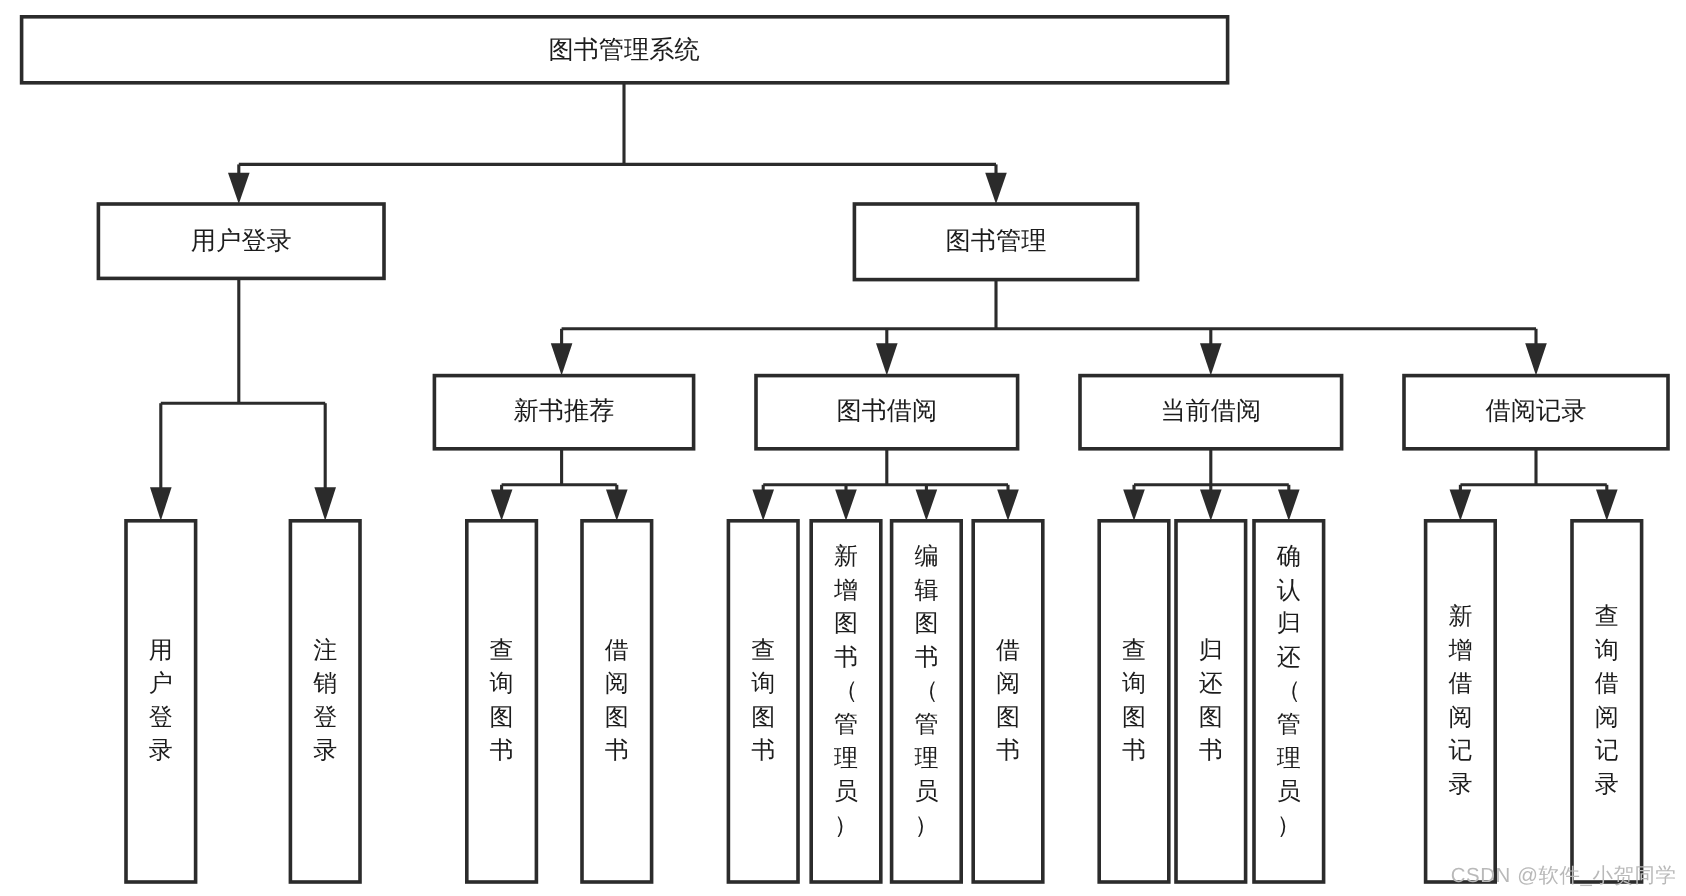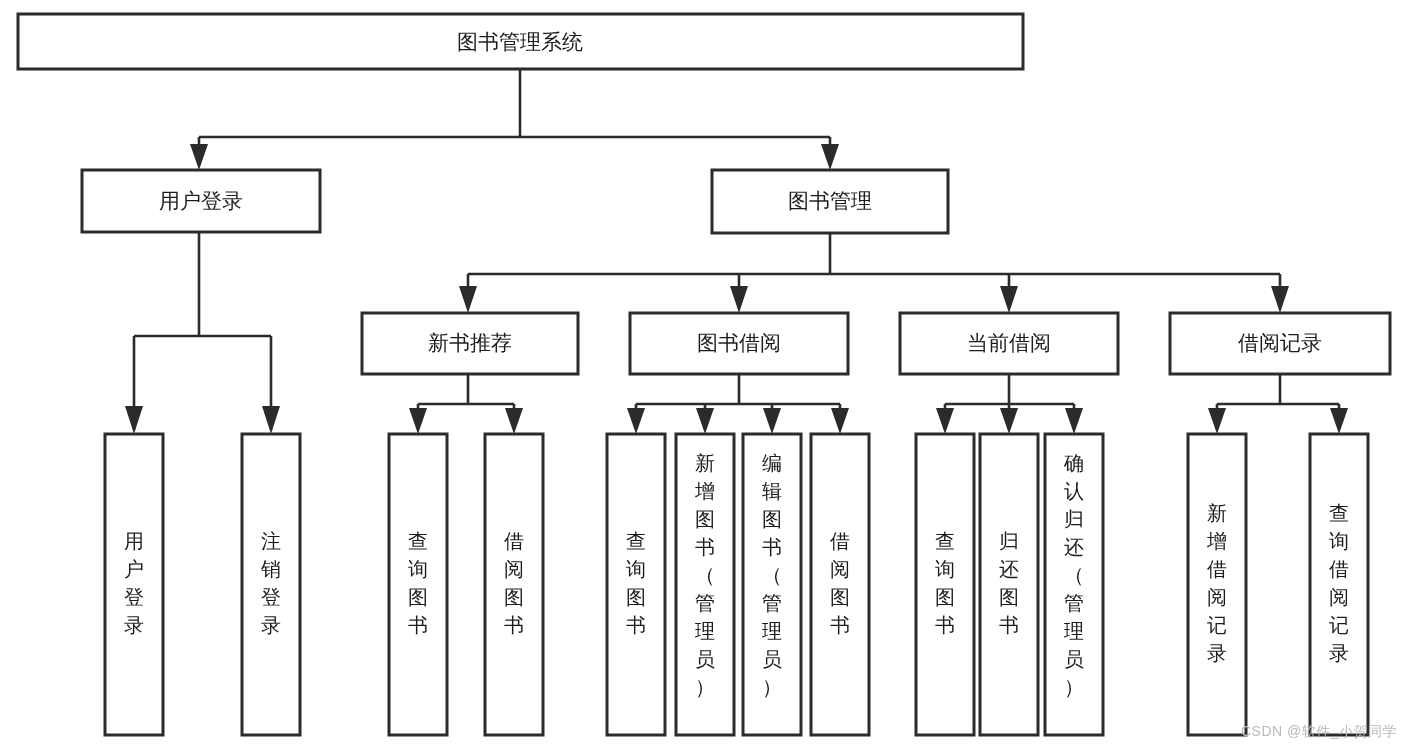--- a/index.html
+++ b/index.html
@@ -55,21 +55,21 @@
     fill: #1c1c1c;
     text-anchor: middle;
     dominant-baseline: middle;
     white-space: pre;
   }
   .watermark-text {
     position: absolute;
     right: 8px;
     bottom: 6px;
     font-family: "Liberation Sans", "DejaVu Sans", sans-serif;
-    font-size: 14px;
+    font-size: 17px;
     color: #b9b9b9;
     letter-spacing: 0.5px;
     user-select: none;
     pointer-events: none;
   }
 </style>
 </head>
 <body>
 
 <div id="diagram-root">

